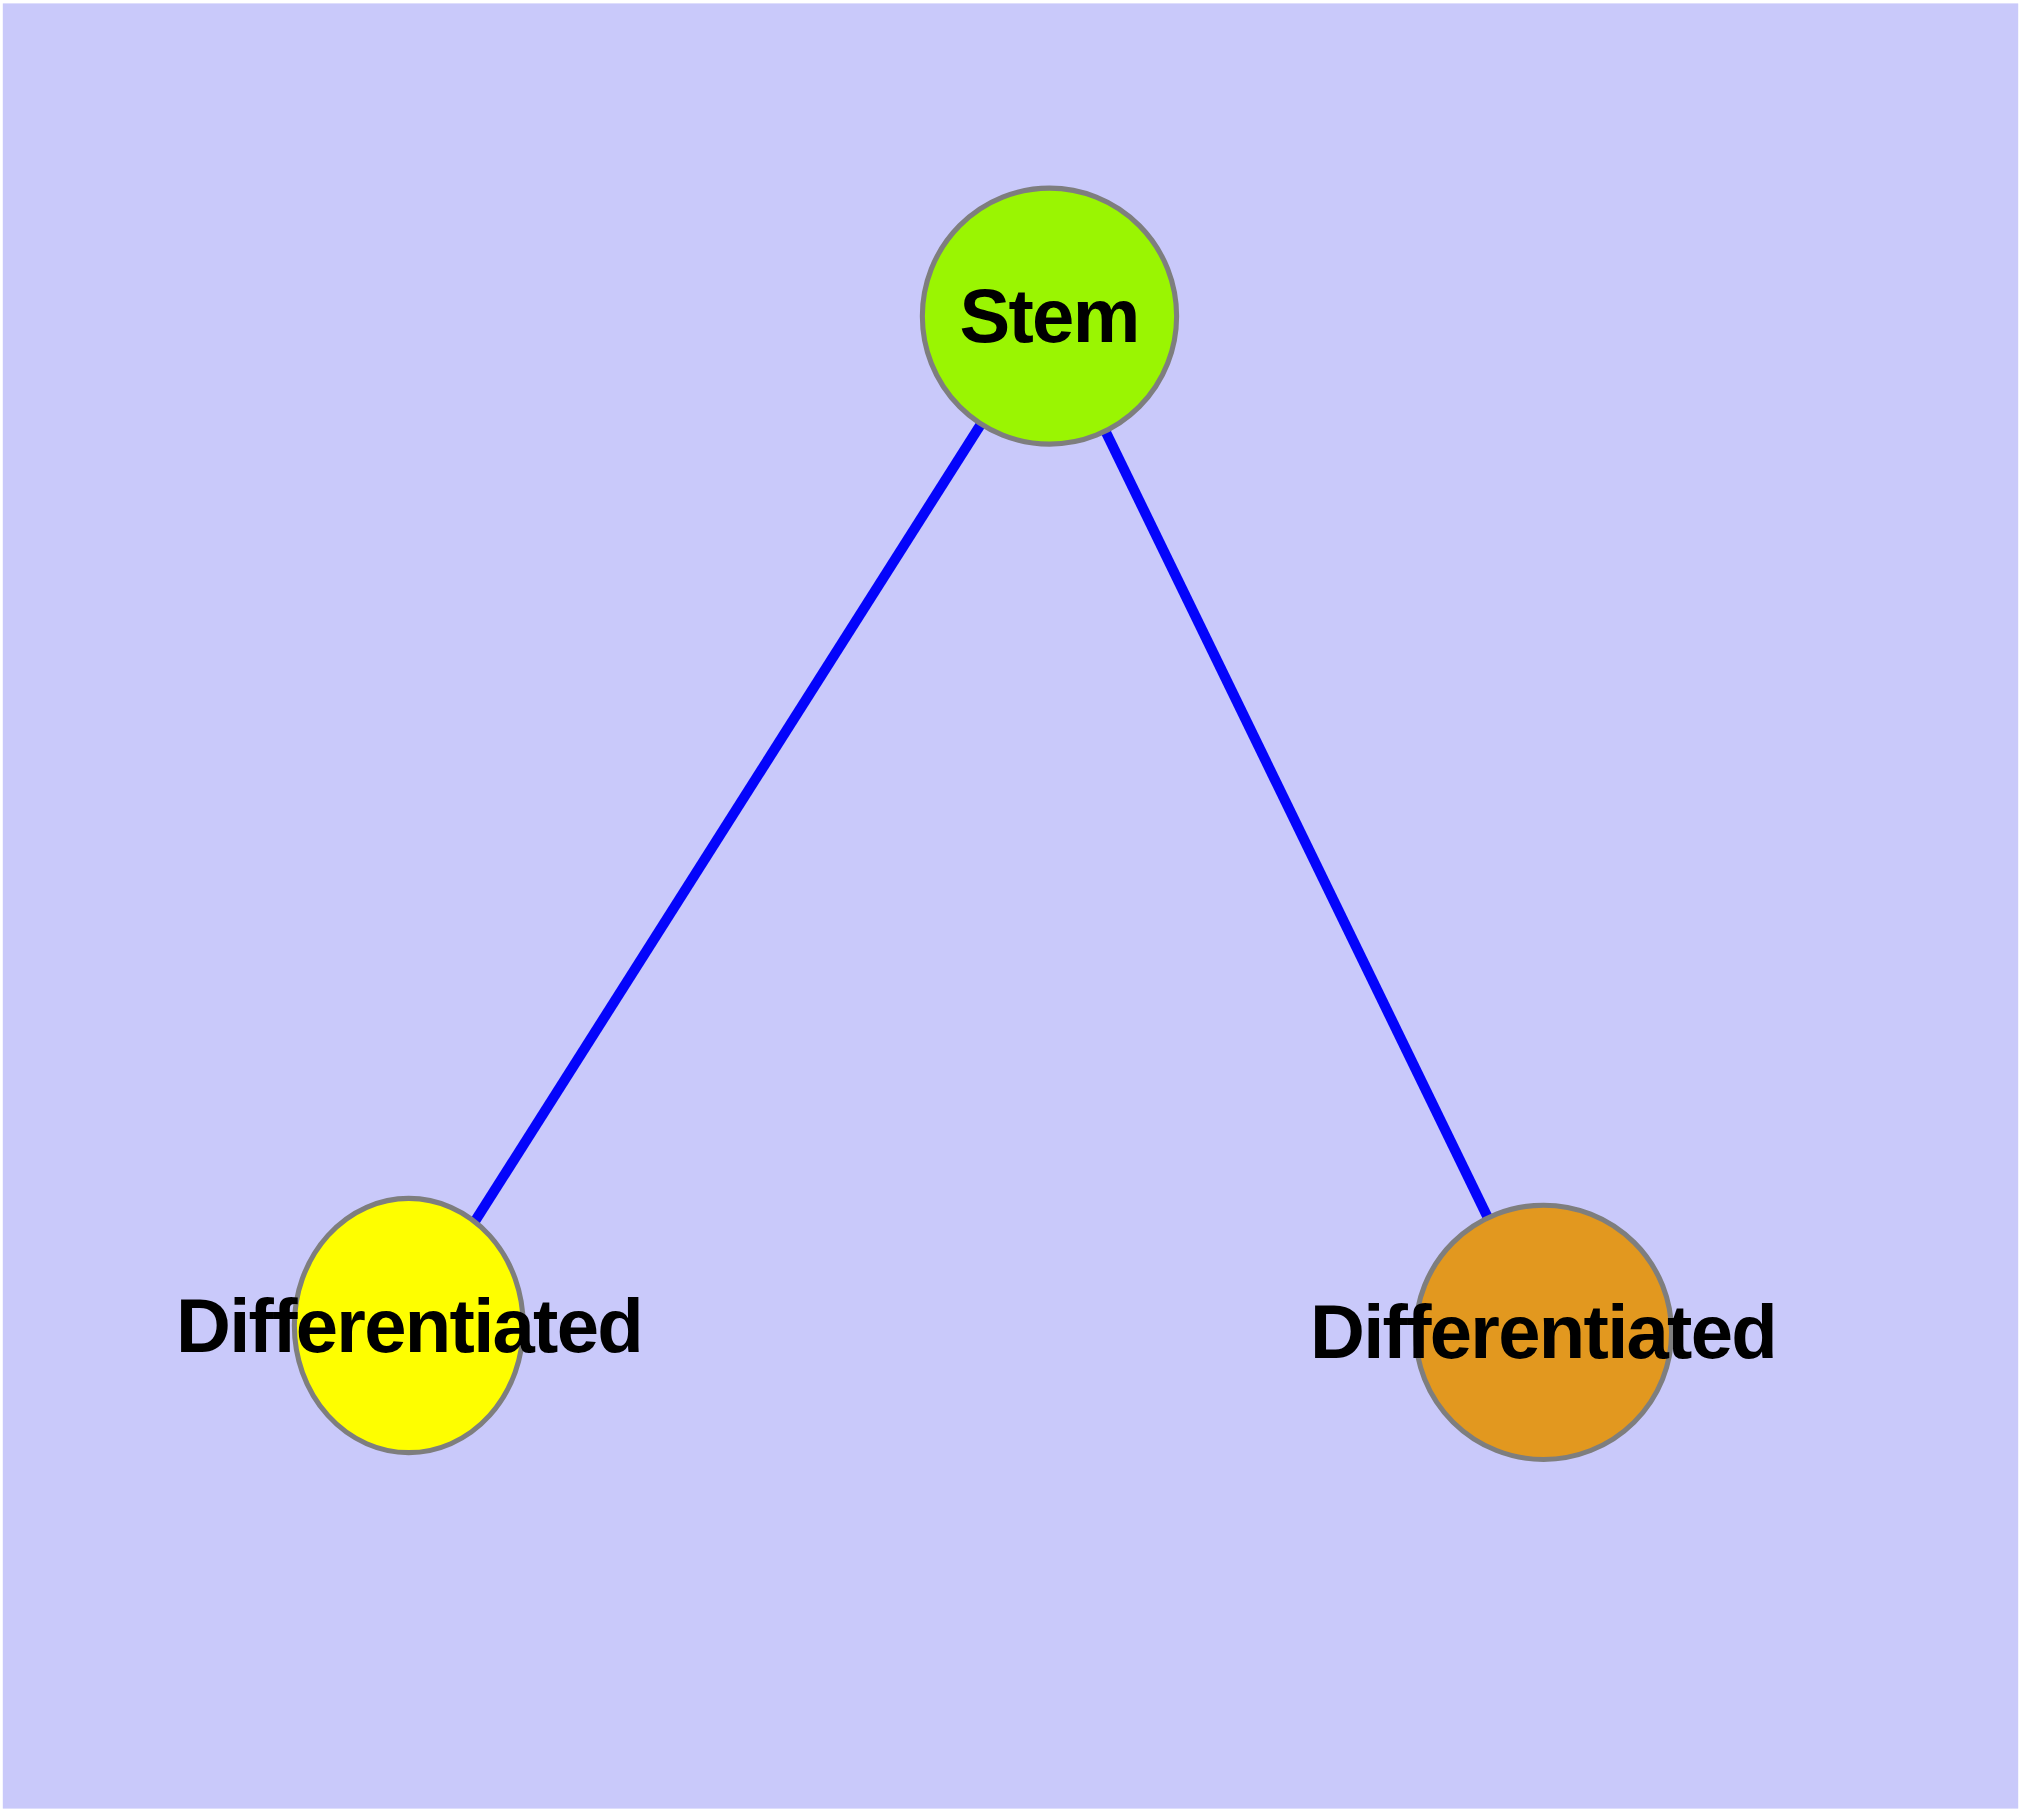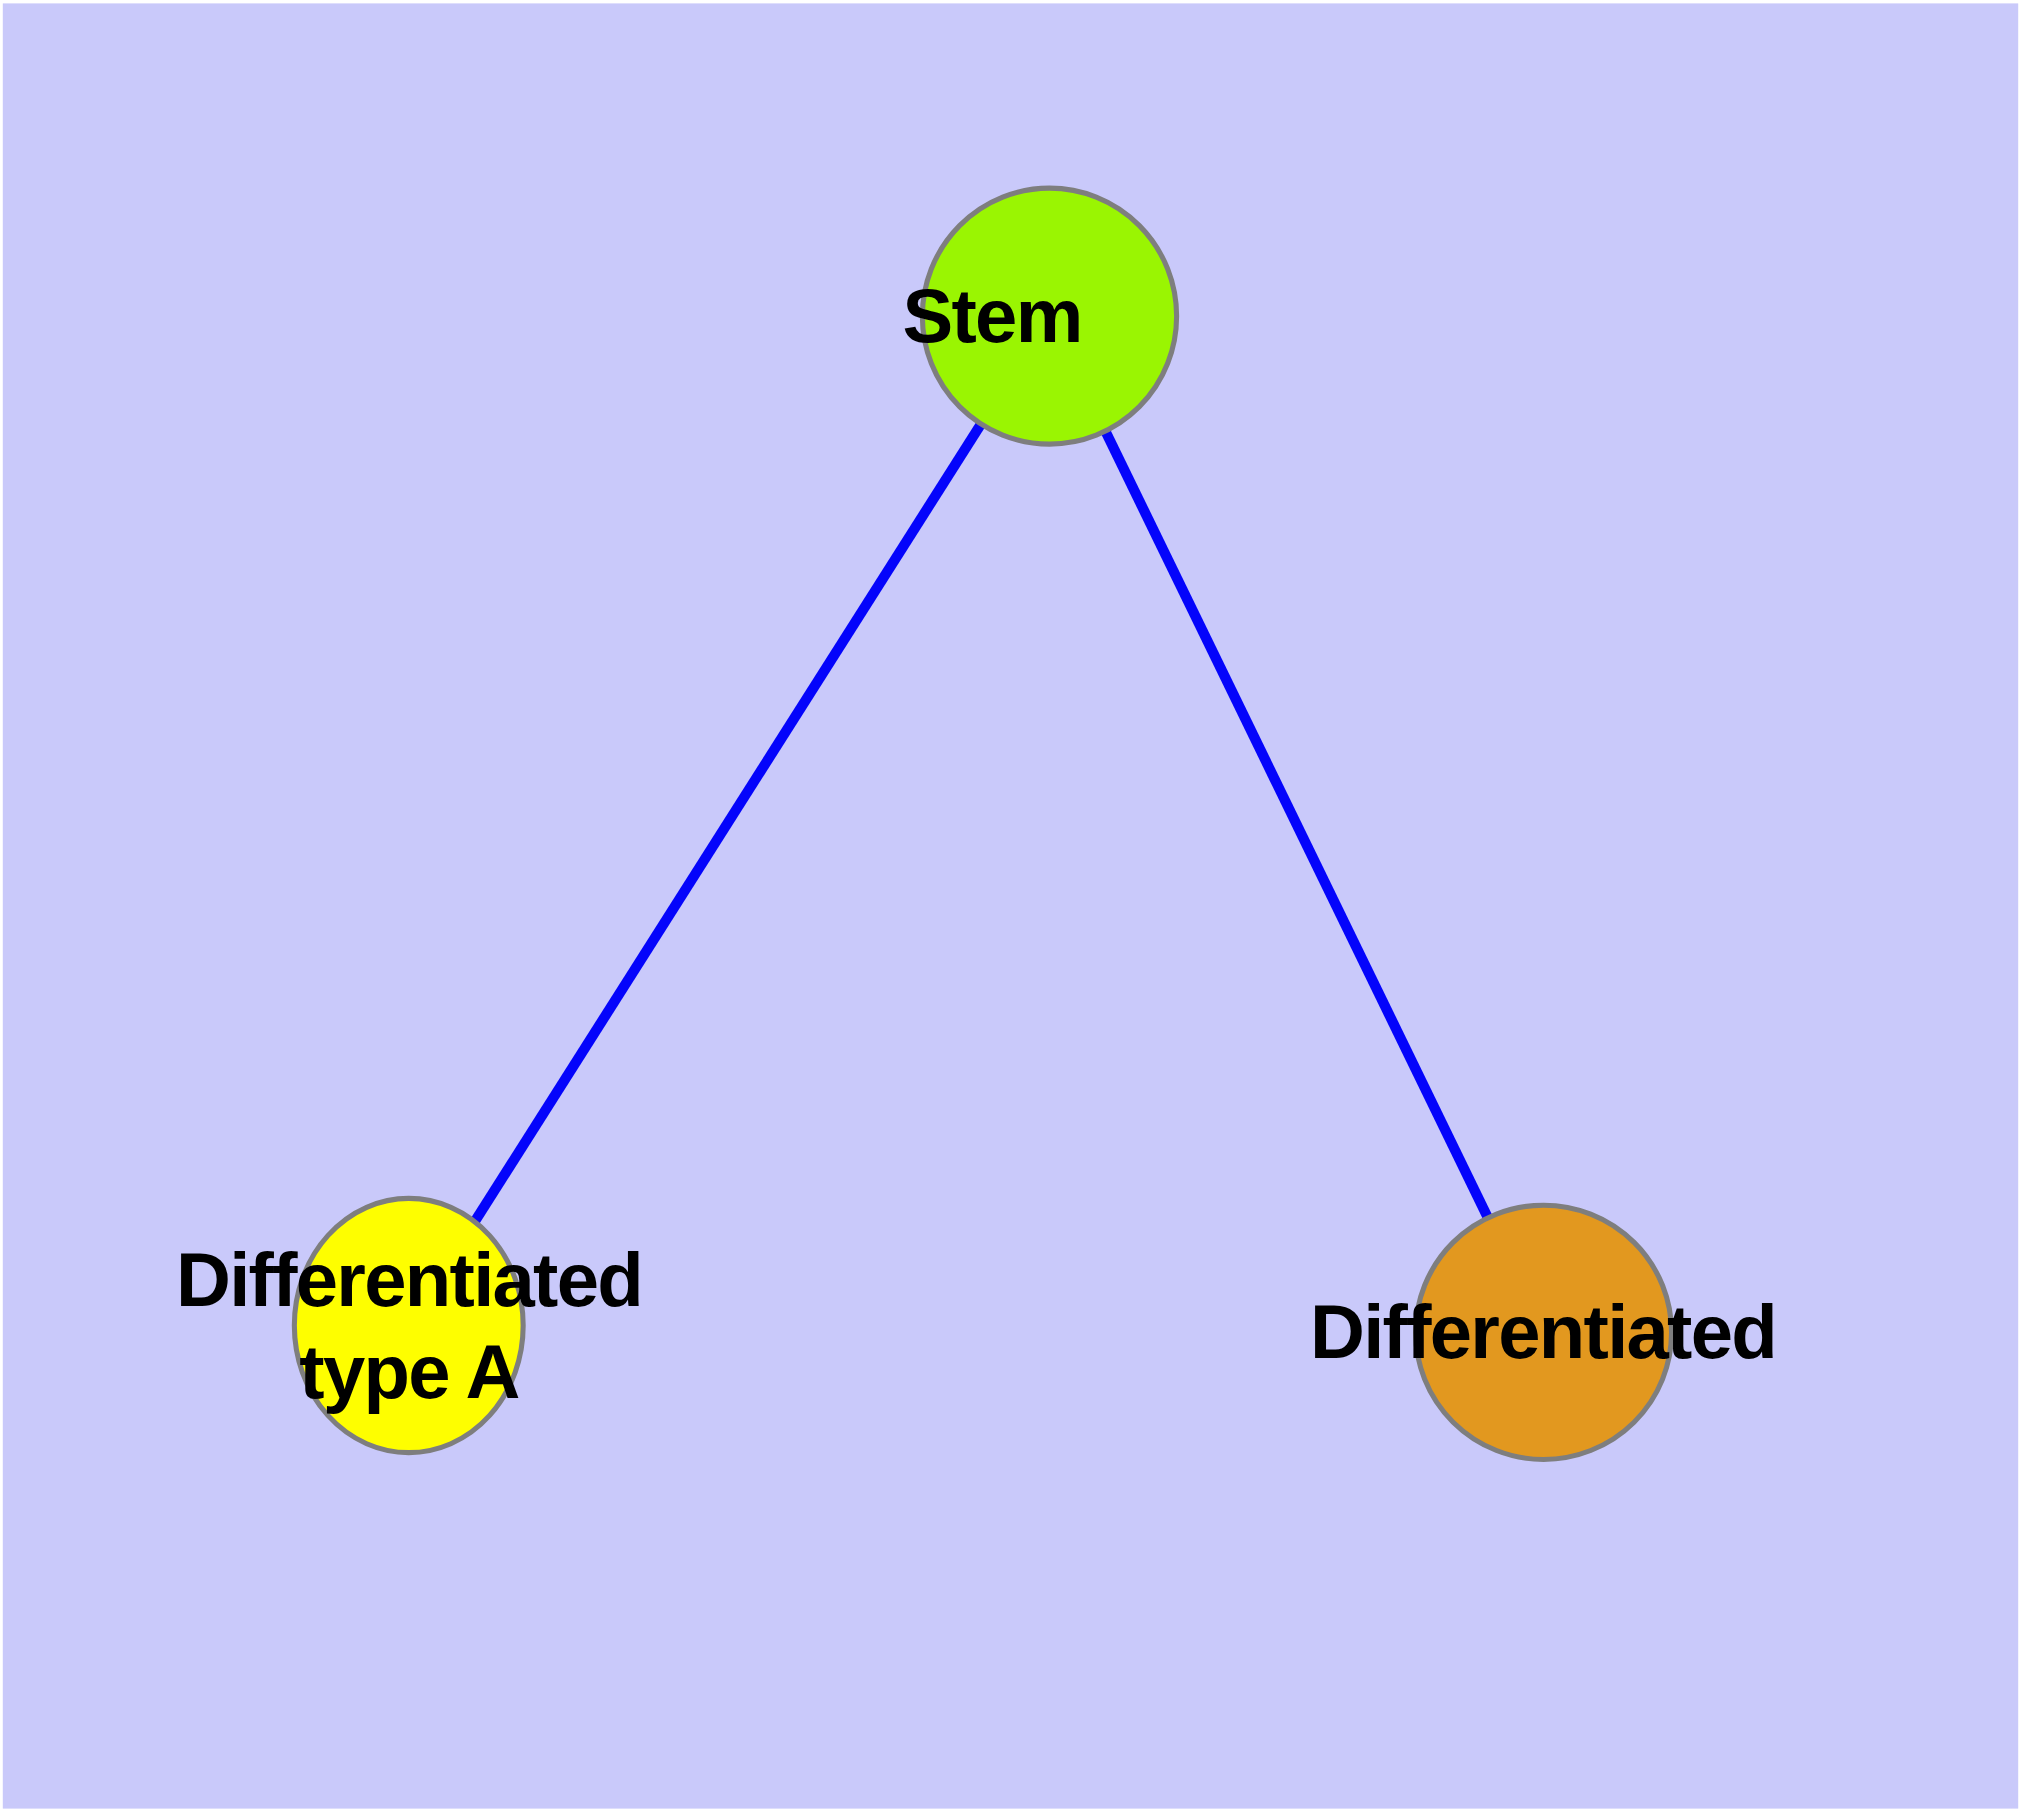--- a/index.html
+++ b/index.html
@@ -42,26 +42,25 @@
 <div id="canvas">
   <svg id="graph-svg" viewBox="0 0 2384 2138" xmlns="http://www.w3.org/2000/svg">
     <rect id="panel-rect" x="3" y="4" width="2378" height="2130" fill="#C9C9FA"></rect>
     <line id="edge-stem-type_a" class="edge" x1="1238" y1="373" x2="482" y2="1564" stroke="#0404FB" stroke-width="12"></line>
     <line id="edge-stem-type_b" class="edge" x1="1238" y1="373" x2="1821" y2="1572" stroke="#0404FB" stroke-width="12"></line>
     <ellipse id="node-stem" class="node" cx="1238" cy="373" rx="150" ry="151" fill="#9AF502" stroke="#7E7E7E" stroke-width="6"></ellipse>
     <ellipse id="node-type_a" class="node" cx="482" cy="1564" rx="135" ry="150" fill="#FEFE00" stroke="#7E7E7E" stroke-width="6"></ellipse>
     <ellipse id="node-type_b" class="node" cx="1821" cy="1572" rx="151" ry="150" fill="#E2981F" stroke="#7E7E7E" stroke-width="6"></ellipse>
   </svg>
 
-  <div class="node-label" id="label-stem" style="left: 992px; top: 316px; color: rgb(0, 0, 0);">
+  <div class="node-label" id="label-stem" style="left: 1049px; top: 316px; color: rgb(0, 0, 0);">
     <div>Stem</div>
   </div>
 
   <div class="node-label" id="label-type_a" style="left: 409px; top: 1326px; color: rgb(0, 0, 0);">
     <div>Differentiated</div>
-    <div>type A</div>
   </div>
 
   <div class="node-label" id="label-type_b" style="left: 1543px; top: 1332px; color: rgb(0, 0, 0);">
     <div>Differentiated</div>
   </div>
 </div>
 
 
 </body></html>

